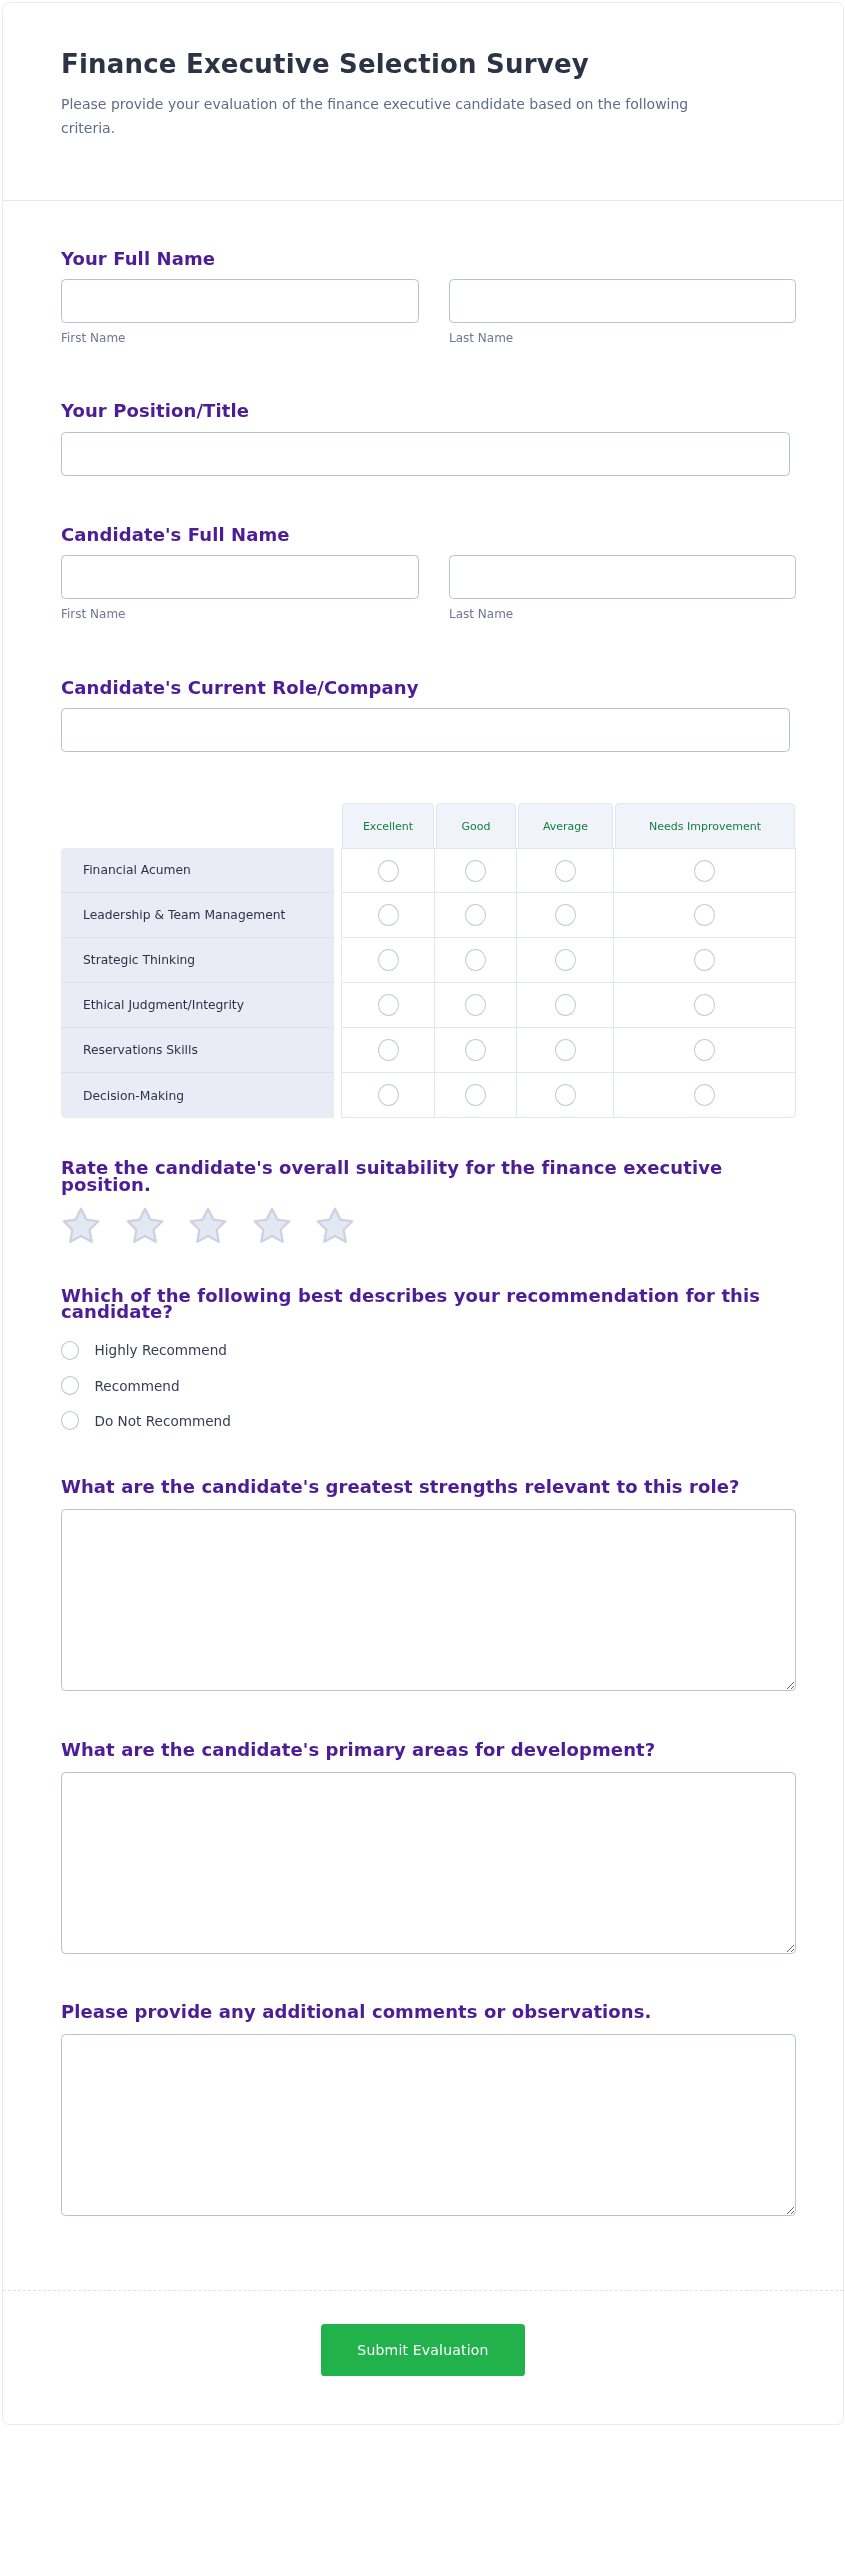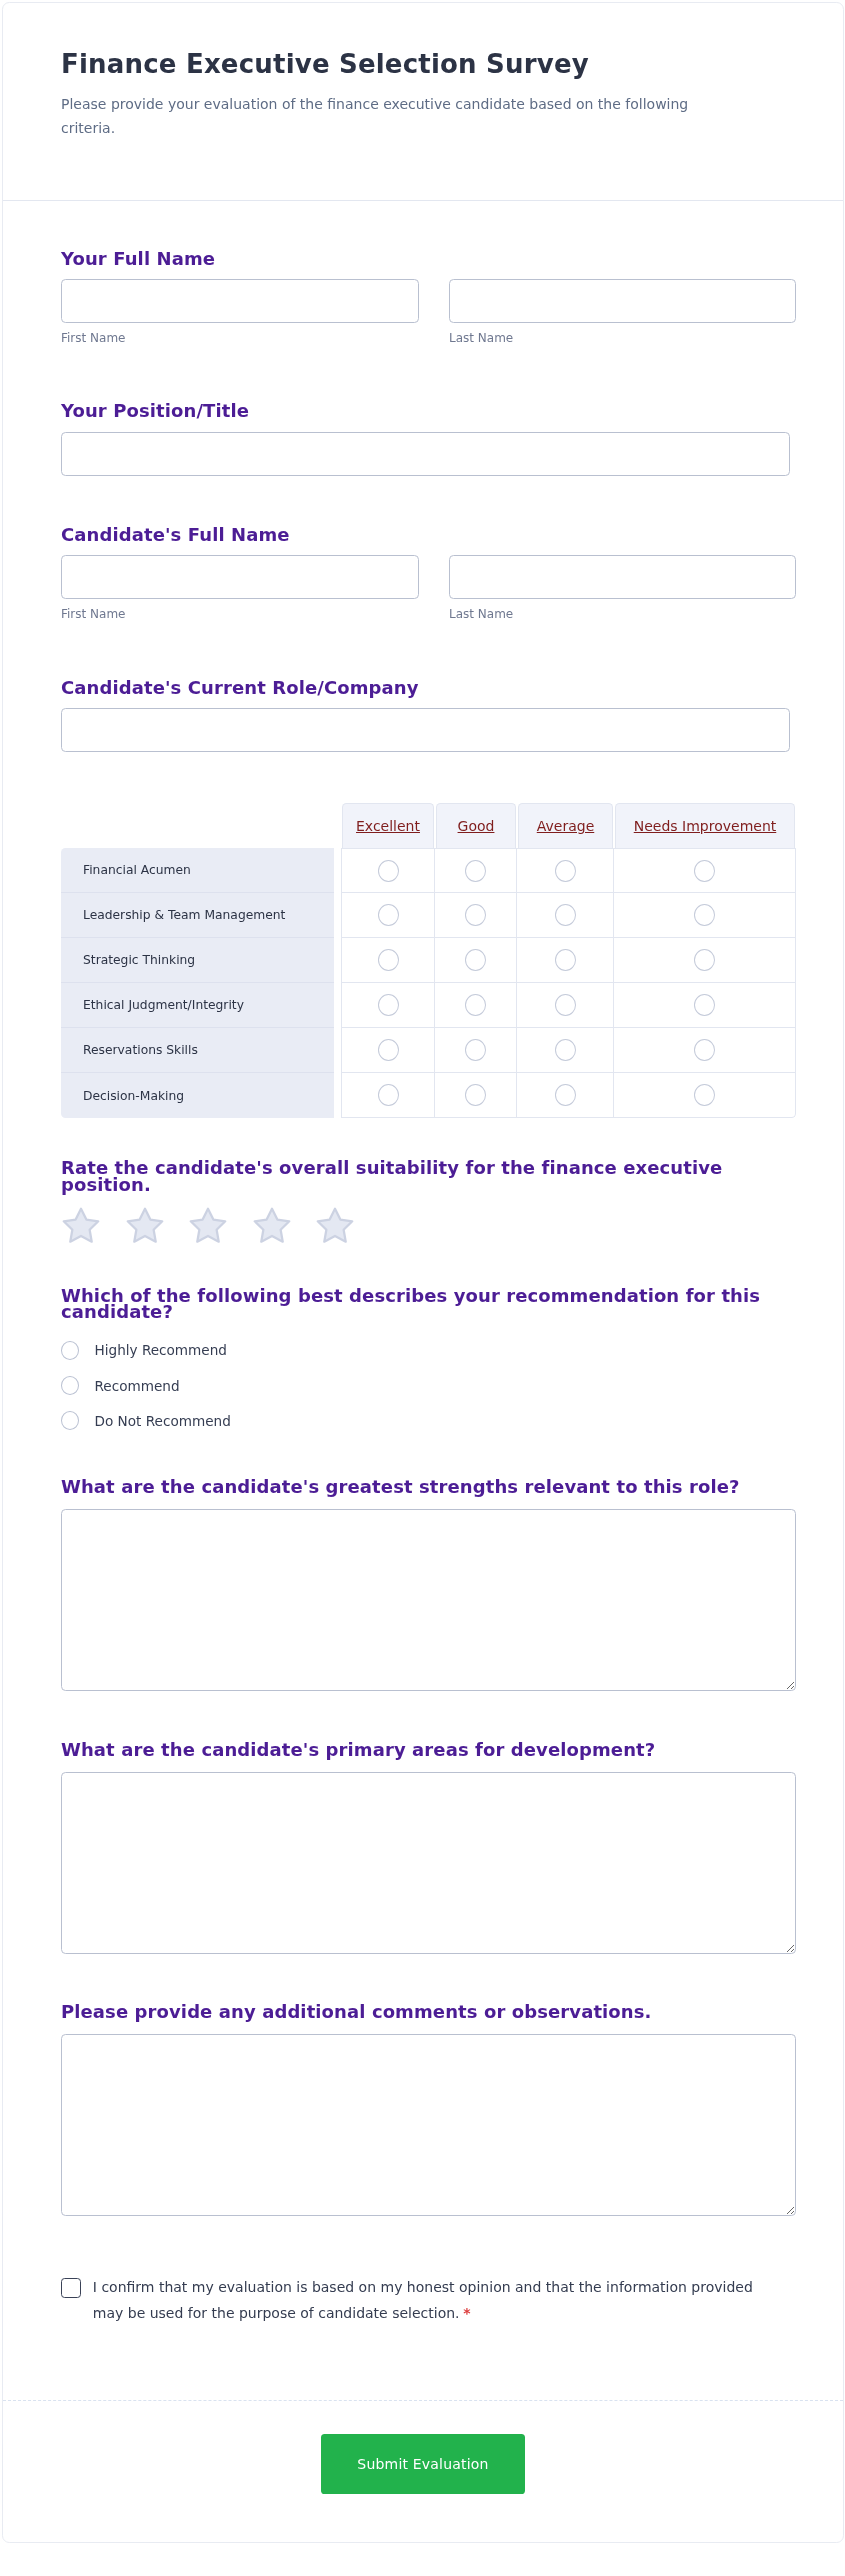--- a/index.html
+++ b/index.html
@@ -54,21 +54,21 @@
   .single { width:358px; }
   .sublabel { font-size:12px; color:#6f7890; margin-top:8.2px; }
 
   
   .matrix { display:grid; grid-template-columns:280px 94px 82px 97px 182px; grid-auto-rows:45px; width:735px; margin-top:20px; }
   .m-corner { background:transparent; }
   .m-head {
     background:#f1f3fa; border:0.9px solid #e2e6f0; border-bottom:none;
     border-radius:4.5px 4.5px 0 0; margin:0 0.9px;
     display:flex; align-items:center; justify-content:center;
-    font-size:14px; color:#7f1d1d; box-sizing:border-box;text-decoration:underline;
+    font-size:11px; color:#15803d; box-sizing:border-box;
   }
   .m-label {
     background:#e9ecf5; margin-right:7.3px;
     display:flex; align-items:center; padding-left:22px;
     font-size:12.3px; color:#2c3345;
     border-bottom:0.9px solid #dde1ee; box-sizing:border-box;
   }
   .m-label.row-first { border-top-left-radius:4.5px; }
   .m-label.row-last  { border-bottom-left-radius:4.5px; border-bottom:none; }
   .m-cell {
@@ -110,21 +110,21 @@
   .checkbox {
     float:left; width:20px; height:20px; box-sizing:border-box;
     border:1.8px solid #3a4257; border-radius:3.6px; background:#fff;
     margin:3.6px 11.8px 3.6px 0; cursor:pointer;
   }
   .req-star { font-weight:700; margin-left:3.6px; }
 
   
   .form-footer { border-top:0.9px dashed #d9e2f0; padding:33px 0 48px 0; text-align:center; }
   .submit-btn {
-    display:inline-block; width:204px; height:60px; border:none; border-radius:3.6px;
+    display:inline-block; width:204px; height:52px; border:none; border-radius:3.6px;
     color:#fff; font:inherit; font-size:14px; font-weight:500;
     cursor:pointer; letter-spacing:0.2px;
   }
 </style>
 </head>
 <body>
 
 <div class="card">
 
   <div class="form-header">
@@ -307,25 +307,20 @@
     <div class="q q-ta2">
       <div class="q-label">What are the candidate's primary areas for development?</div>
       <textarea class="ta" style=""></textarea>
     </div>
 
     <div class="q q-ta3">
       <div class="q-label">Please provide any additional comments or observations.</div>
       <textarea class="ta" style=""></textarea>
     </div>
 
-    <div class="q q-consent">
-      <p class="consent" style="margin:0;">
-        <span class="checkbox"></span><span>I confirm that my evaluation is based on my honest opinion and that the information provided may be used for the purpose of candidate selection.</span><span class="req-star" id="req-star" style="color: rgb(220, 59, 59);">*</span>
-      </p>
-    </div>
 
   </div>
 
   <div class="form-footer">
     <button class="submit-btn" id="submit-btn" style="background: rgb(34, 178, 76);">Submit Evaluation</button>
   </div>
 
 </div>
 
 

